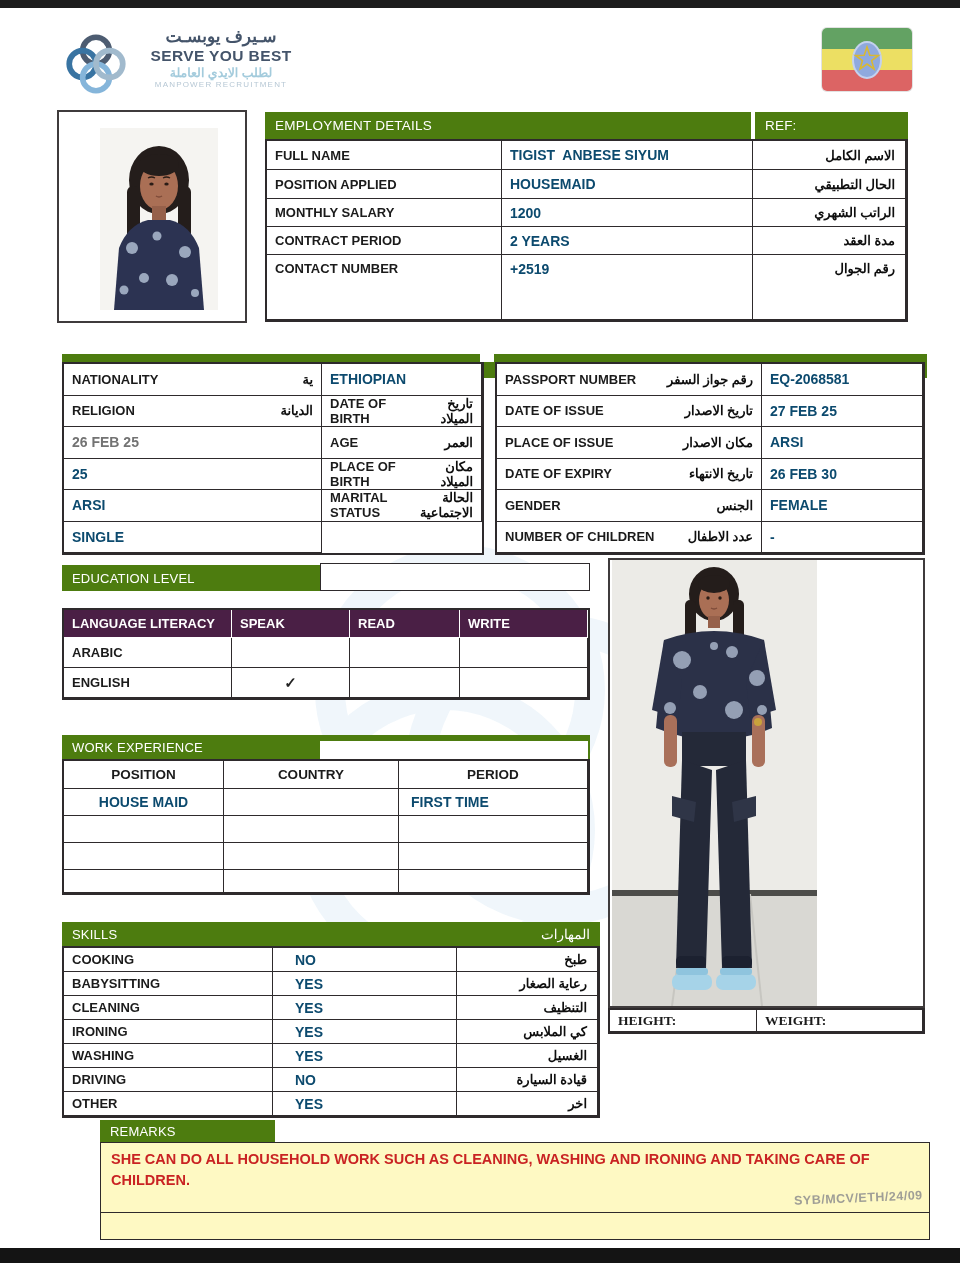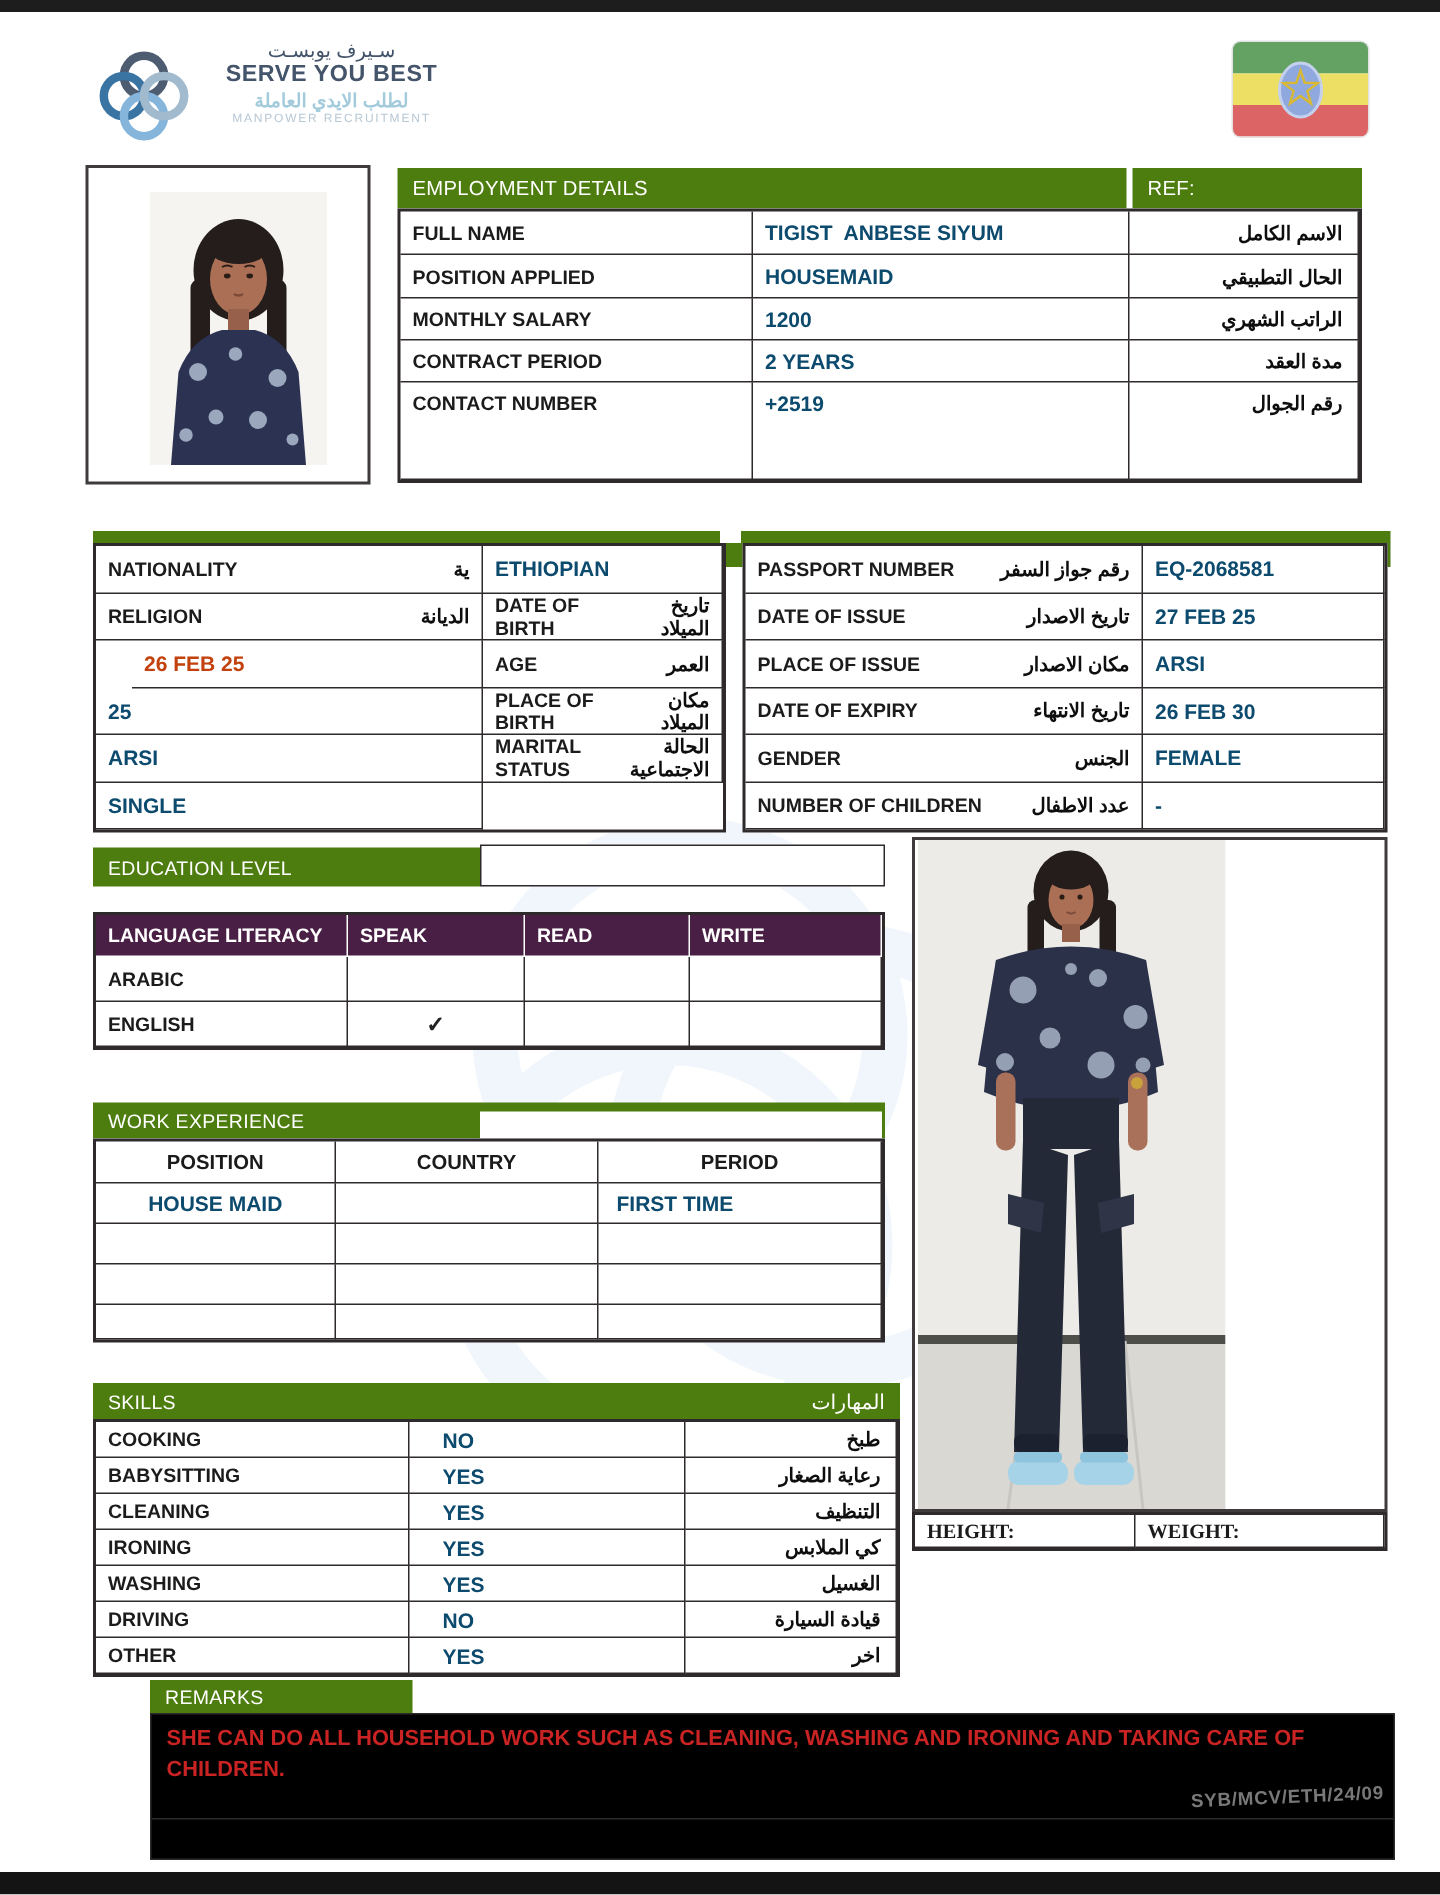--- a/index.html
+++ b/index.html
@@ -16,21 +16,21 @@
   .bar-top    { left:0; top:0; width:960px; height:8px;  background:#1d1d1d; }
   .bar-bottom { left:0; top:1248px; width:960px; height:15px; background:#141414; }
 
   
   .watermark { left:230px; top:500px; z-index:0; opacity:.55; }
   .content { z-index:1; }
 
   
   .logo-knot { left:62px; top:30px; }
   .logo-text { left:136px; top:26px; width:170px; text-align:center; }
-  .logo-ar-title { font-size:13px; font-weight:normal; color:#44546a; }
+  .logo-ar-title { font-size:17px; font-weight:bold; color:#44546a; }
   .logo-name { font-size:15.5px; font-weight:bold; color:#44546a; letter-spacing:.4px; }
   .logo-ar-sub { font-size:12.5px; font-weight:bold; color:#a3cbdc; }
   .logo-tag { font-size:8px; font-weight:normal; color:#b7c8d5; letter-spacing:1.2px; }
 
   
   .flag { left:822px; top:28px; width:90px; height:63px; border-radius:5px; overflow:hidden; box-shadow:0 0 0 1px #e2e2e2; }
   .flag .stripe { width:100%; height:21px; }
   .flag .green { background:#63a263; }
   .flag .yellow { background:#ecdf63; }
   .flag .red { background:#dc6464; }
@@ -41,21 +41,21 @@
           display:flex; align-items:center; padding:0 10px; letter-spacing:.2px; }
   .band .right-ar { margin-left:auto; direction:rtl; font-size:13.5px; }
 
   
   .tbl { display:grid; border:2px solid #2e2a2c; background:#fff; }
   .tbl > div { border-right:1.2px solid #2e2a2c; border-bottom:1.2px solid #2e2a2c;
                display:flex; align-items:center; overflow:hidden; background:transparent; }
   .lbl { font-size:13px; font-weight:bold; color:#1b1b1b; padding:0 8px; justify-content:space-between; }
   .ar  { font-size:13px; font-weight:bold; color:#0e0e0e; direction:rtl; }
   .val { font-size:14px; font-weight:bold; color:#0c4a6e; padding:0 8px; white-space:pre-wrap; }
-  .val.light { color:#c2410c;margin-left:24px; }
+  .val.light { color:#737373; }
   .cell-ar-right { justify-content:flex-end; padding:0 10px; }
   .center { justify-content:center; }
 
   
   .photo-box { left:57px; top:110px; width:190px; height:213px; border:2px solid #3f3b3c; background:#fff; }
   .body-photo-box { left:608px; top:558px; width:317px; height:450px; border:2px solid #3f3b3c; background:#fff; }
 
   
   .emp-head-left  { left:265px; top:112px; width:486px; height:27px; font-size:13.5px; }
   .emp-head-right { left:755px; top:112px; width:153px; height:27px; font-size:13.5px; }
@@ -91,21 +91,21 @@
   .skills-table { left:62px; top:946px; width:538px; height:172px;
                   grid-template-columns:209px 184px 1fr; grid-template-rows:repeat(7,1fr); }
   .skills-table .sv { padding-left:22px; }
 
   
   .hw-row { left:608px; top:1008px; width:317px; height:26px; grid-template-columns:147px 1fr; }
   .hw-row > div { font-size:13.5px; font-weight:bold; color:#1b1b1b; padding:0 8px;font-family:Liberation Serif, serif; }
 
   
   .remarks-band { left:100px; top:1120px; width:175px; height:22px; }
-  .remarks-box { left:100px; top:1142px; width:830px; height:98px; border:1.5px solid #2e2a2c; background:#000000; }
+  .remarks-box { left:100px; top:1142px; width:830px; height:98px; border:1.5px solid #2e2a2c; background:#fef9c3; }
   .remarks-text { height:70px; border-bottom:1.2px solid #2e2a2c; padding:6px 10px 0 10px;
                   font-size:14.5px; font-weight:bold; color:#c92323; line-height:1.45; }
   .remarks-code { position:absolute; right:6px; top:48px; color:#8f8f8f; font-size:12.5px;
                   font-weight:bold; letter-spacing:.5px; transform:rotate(-2.5deg); opacity:.85; }
 </style>
 </head>
 <body>
 
 <svg class="abs watermark" width="520" height="540" viewBox="0 0 520 540">
   <g fill="none" stroke="#dcebf6" stroke-width="30" opacity=".8">

